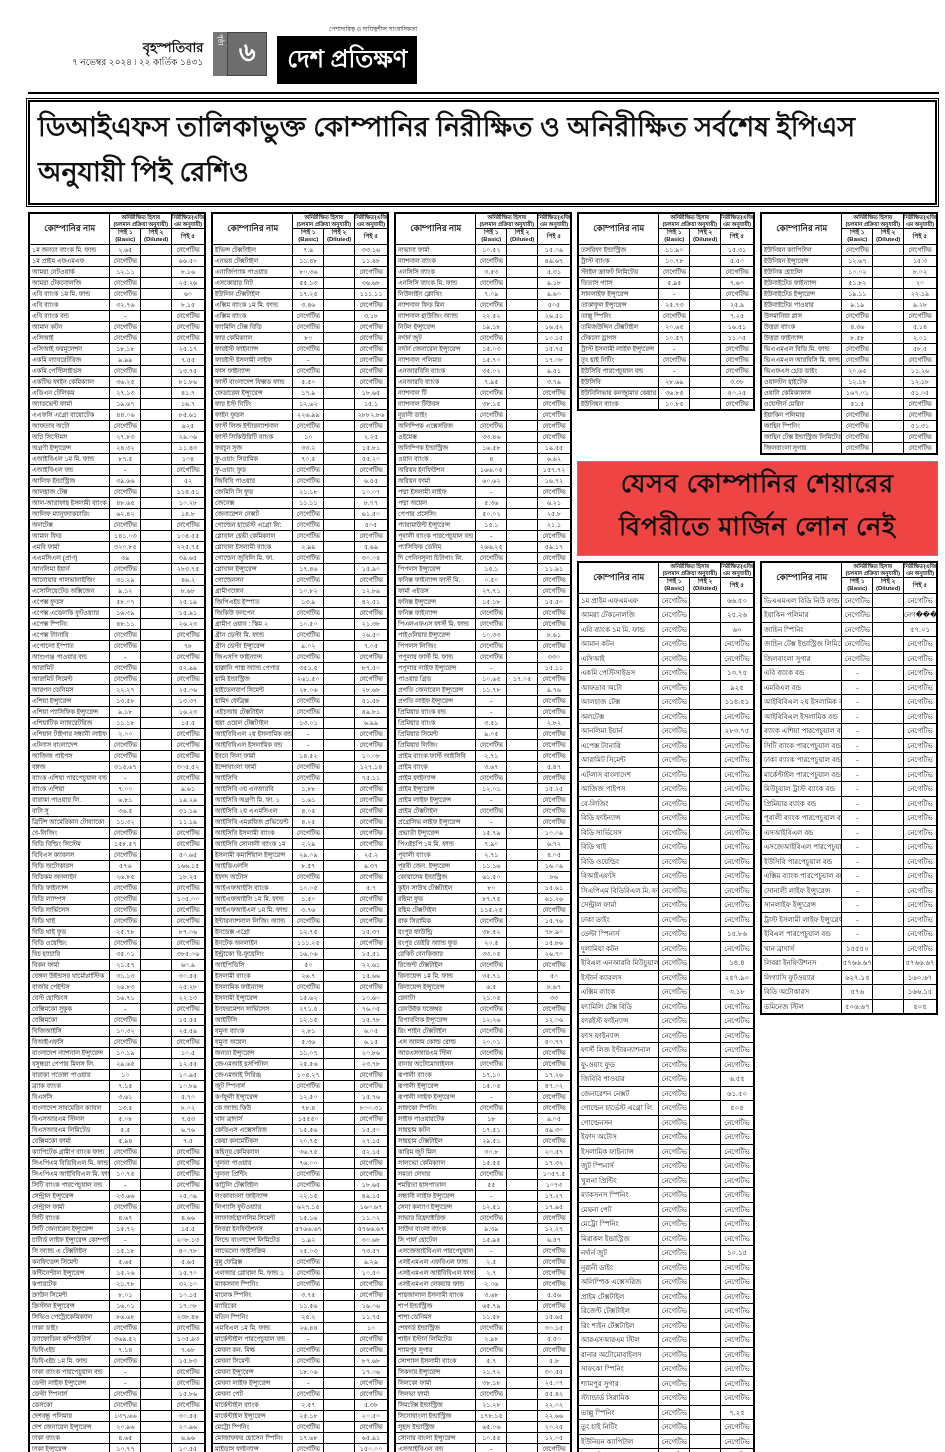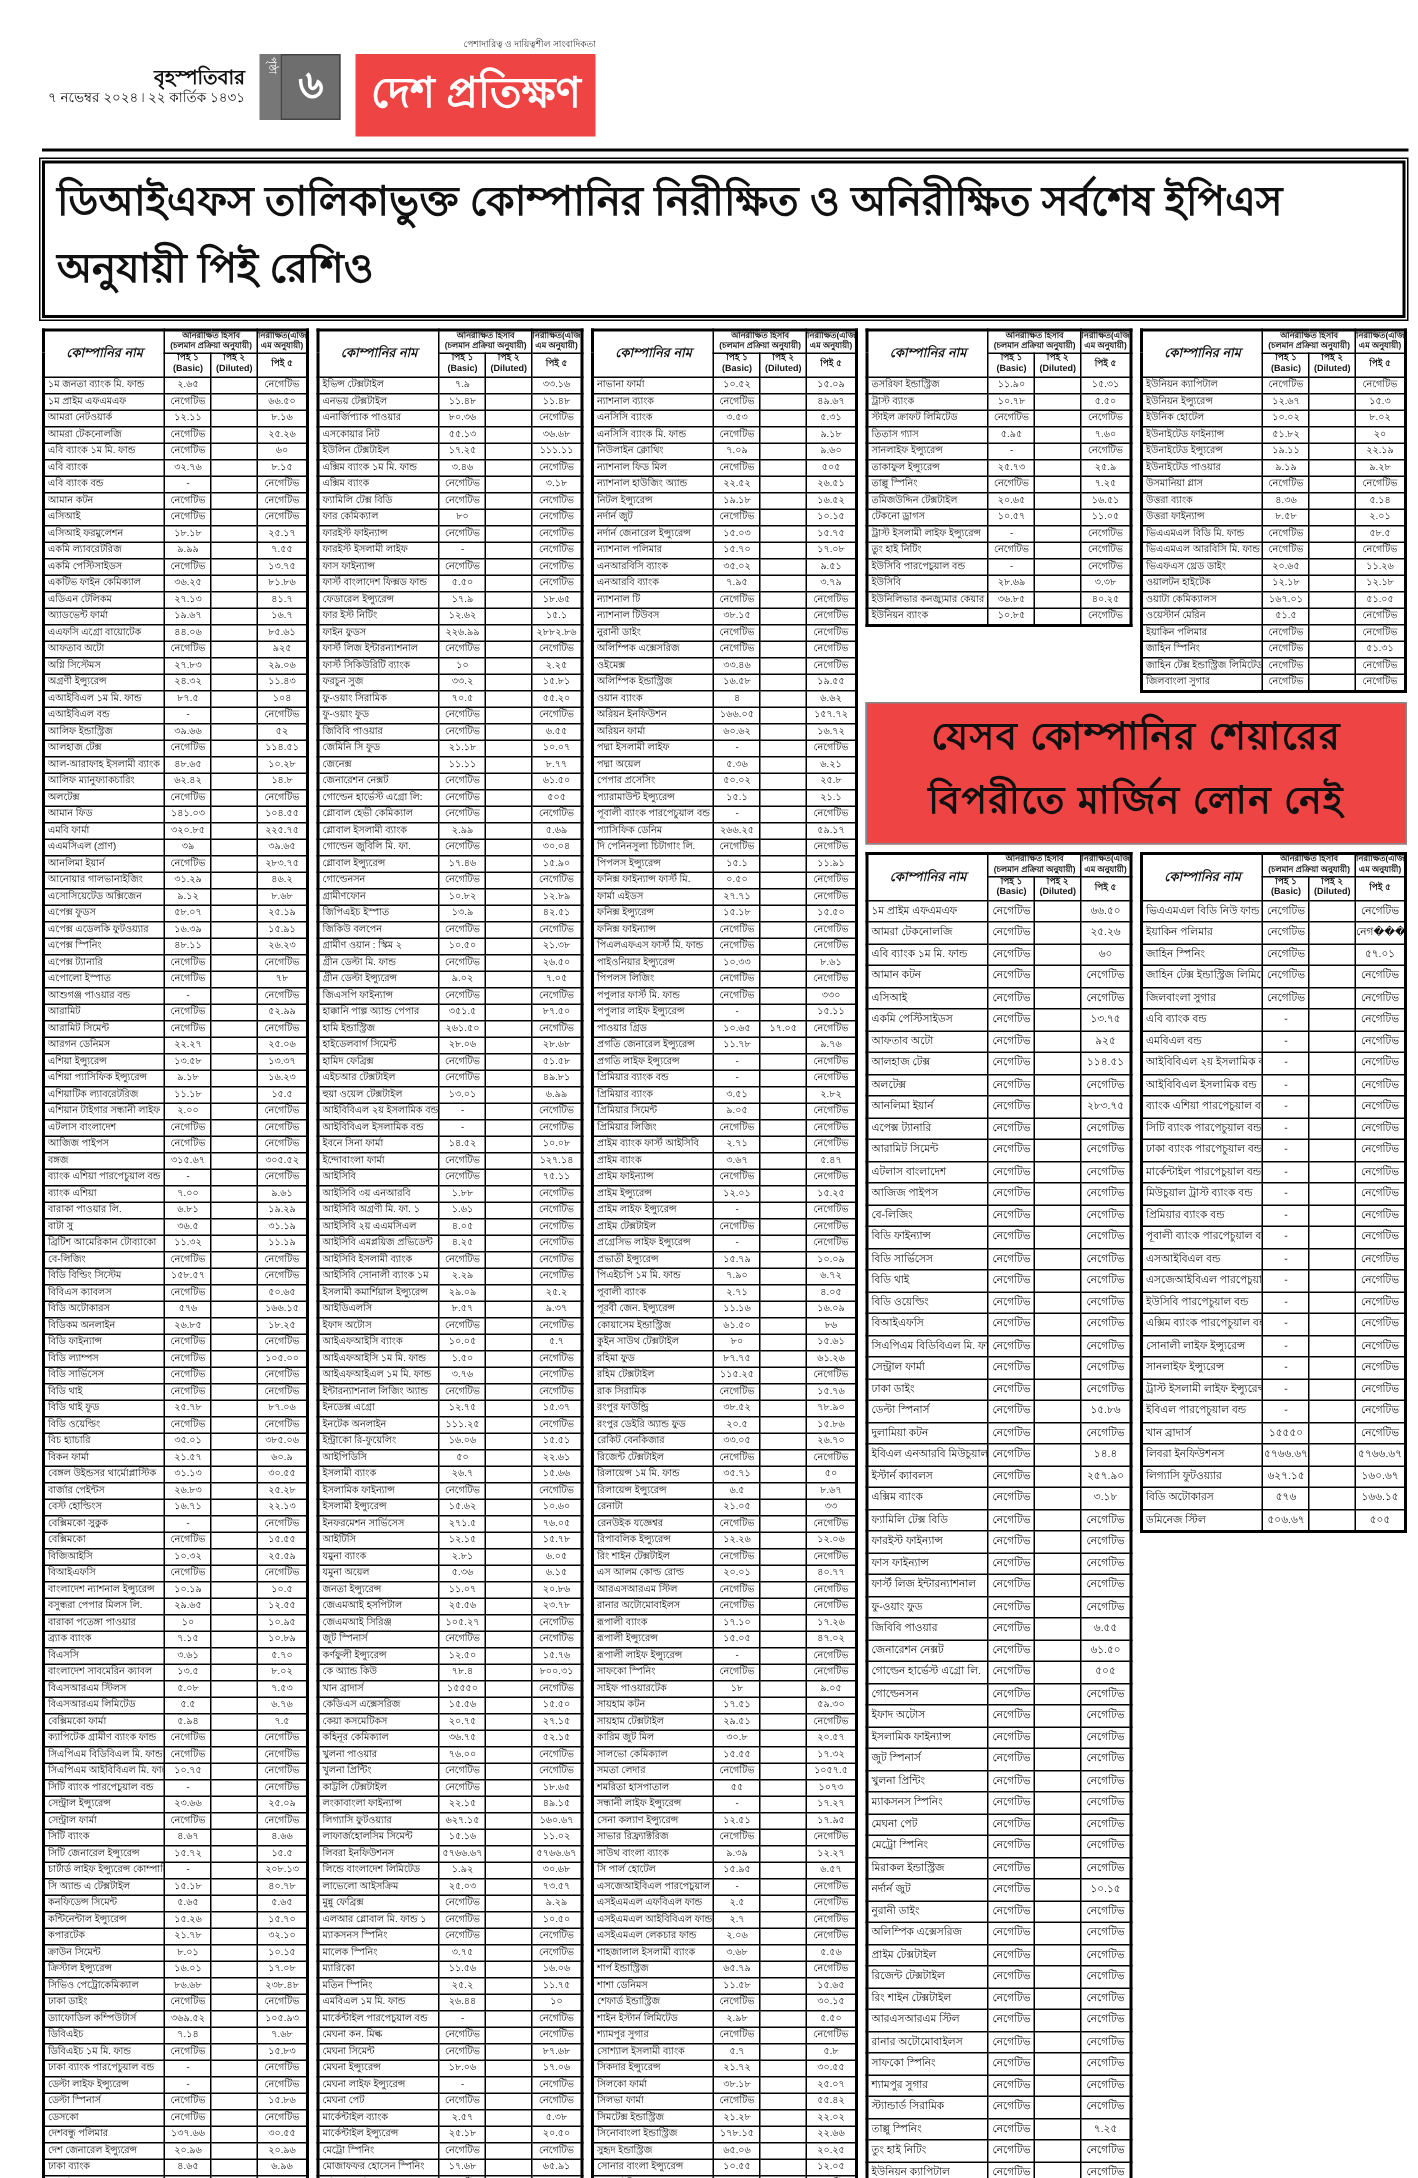--- a/index.html
+++ b/index.html
@@ -2,43 +2,43 @@
 <html><head>
 <meta charset="utf-8">
 <style>
   * { box-sizing: border-box; margin: 0; padding: 0; }
   html,body { width: 945px; background:#fff; color:#111;
     font-family: "Liberation Sans", "DejaVu Sans", sans-serif; }
   #page { width: 945px; min-height: 1452px; padding: 6px 6px 8px 28px; background:#fff; }
 
   
   #masthead { display:flex; align-items:center; gap:10px; padding:18px 4px 6px 4px; }
-  .date-block { text-align:right; line-height:1.25; }
+  .date-block { text-align:right; line-height:1.25; margin-left:40px; }
   .date-day { font-size:13px; font-weight:bold; }
   .date-line { font-size:9px;text-align:right; }
   .page-badge-wrap { display:flex; align-items:stretch; }
   .page-badge-strip { background:#777; color:#fff; font-size:7px; writing-mode:vertical-rl; padding:2px 1px; }
   .page-badge { width:40px; height:44px; background:#6e6e6e; color:#fff; display:flex;
     align-items:center; justify-content:center; font-size:26px; font-weight:bold; border:1px solid #444; }
   .section-title { font-size:26px; font-weight:bold; letter-spacing:0.5px; flex:1; padding-left:14px; }
   .brand-block { text-align:right; }
   .brand-tagline { font-size:6px; color:#333; margin-bottom:1px; }
-  .brand-logo { background:#ef4444; color:#fff; font-size:28px; font-weight:bold; padding:4px 10px; display:inline-block; }
+  .brand-logo { background:#000000; color:#fff; font-size:24px; font-weight:bold; padding:4px 10px; display:inline-block; }
   #masthead-rule { border-bottom:2px solid #000; margin:2px 0 6px 0; }
 
   
   #main-headline { border:2px solid #000; outline:1px solid #000; outline-offset:1px;
     font-size:27px; font-weight:bold; padding:4px 8px 7px 8px; margin:0 2px 7px 0; }
 
   
   #cols { display:flex; gap:5px; align-items:flex-start; }
   table.petable { border-collapse:collapse; width:178px; table-layout:fixed; }
   table.petable th, table.petable td { border:1px solid #000; overflow:hidden; white-space:nowrap; }
   table.petable { border:2px solid #000; }
-  th.h-comp { width:46%; font-size:8.5px;font-style:italic; }
+  th.h-comp { width:46%; font-size:8.5px; }
   th.h-una { font-size:5.5px; font-weight:bold; line-height:1.25; }
   th.h-aud { width:19%; font-size:5.5px; line-height:1.25; }
   th.h-pe { font-size:6px; line-height:1.15; height:16px; }
   td.c-name { font-size:6.4px; text-align:left; padding:0 2px; height:10px; line-height:10px; }
   td.c-val { font-size:6.4px; text-align:center; width:19%; height:10px; line-height:10px; }
   .right-block { width:361px; }
   .right-row { display:flex; gap:5px; align-items:flex-start; }
 
   
   #margin-headline { background:#ef4444; border:1px solid #888; font-size:25px; font-weight:bold;

